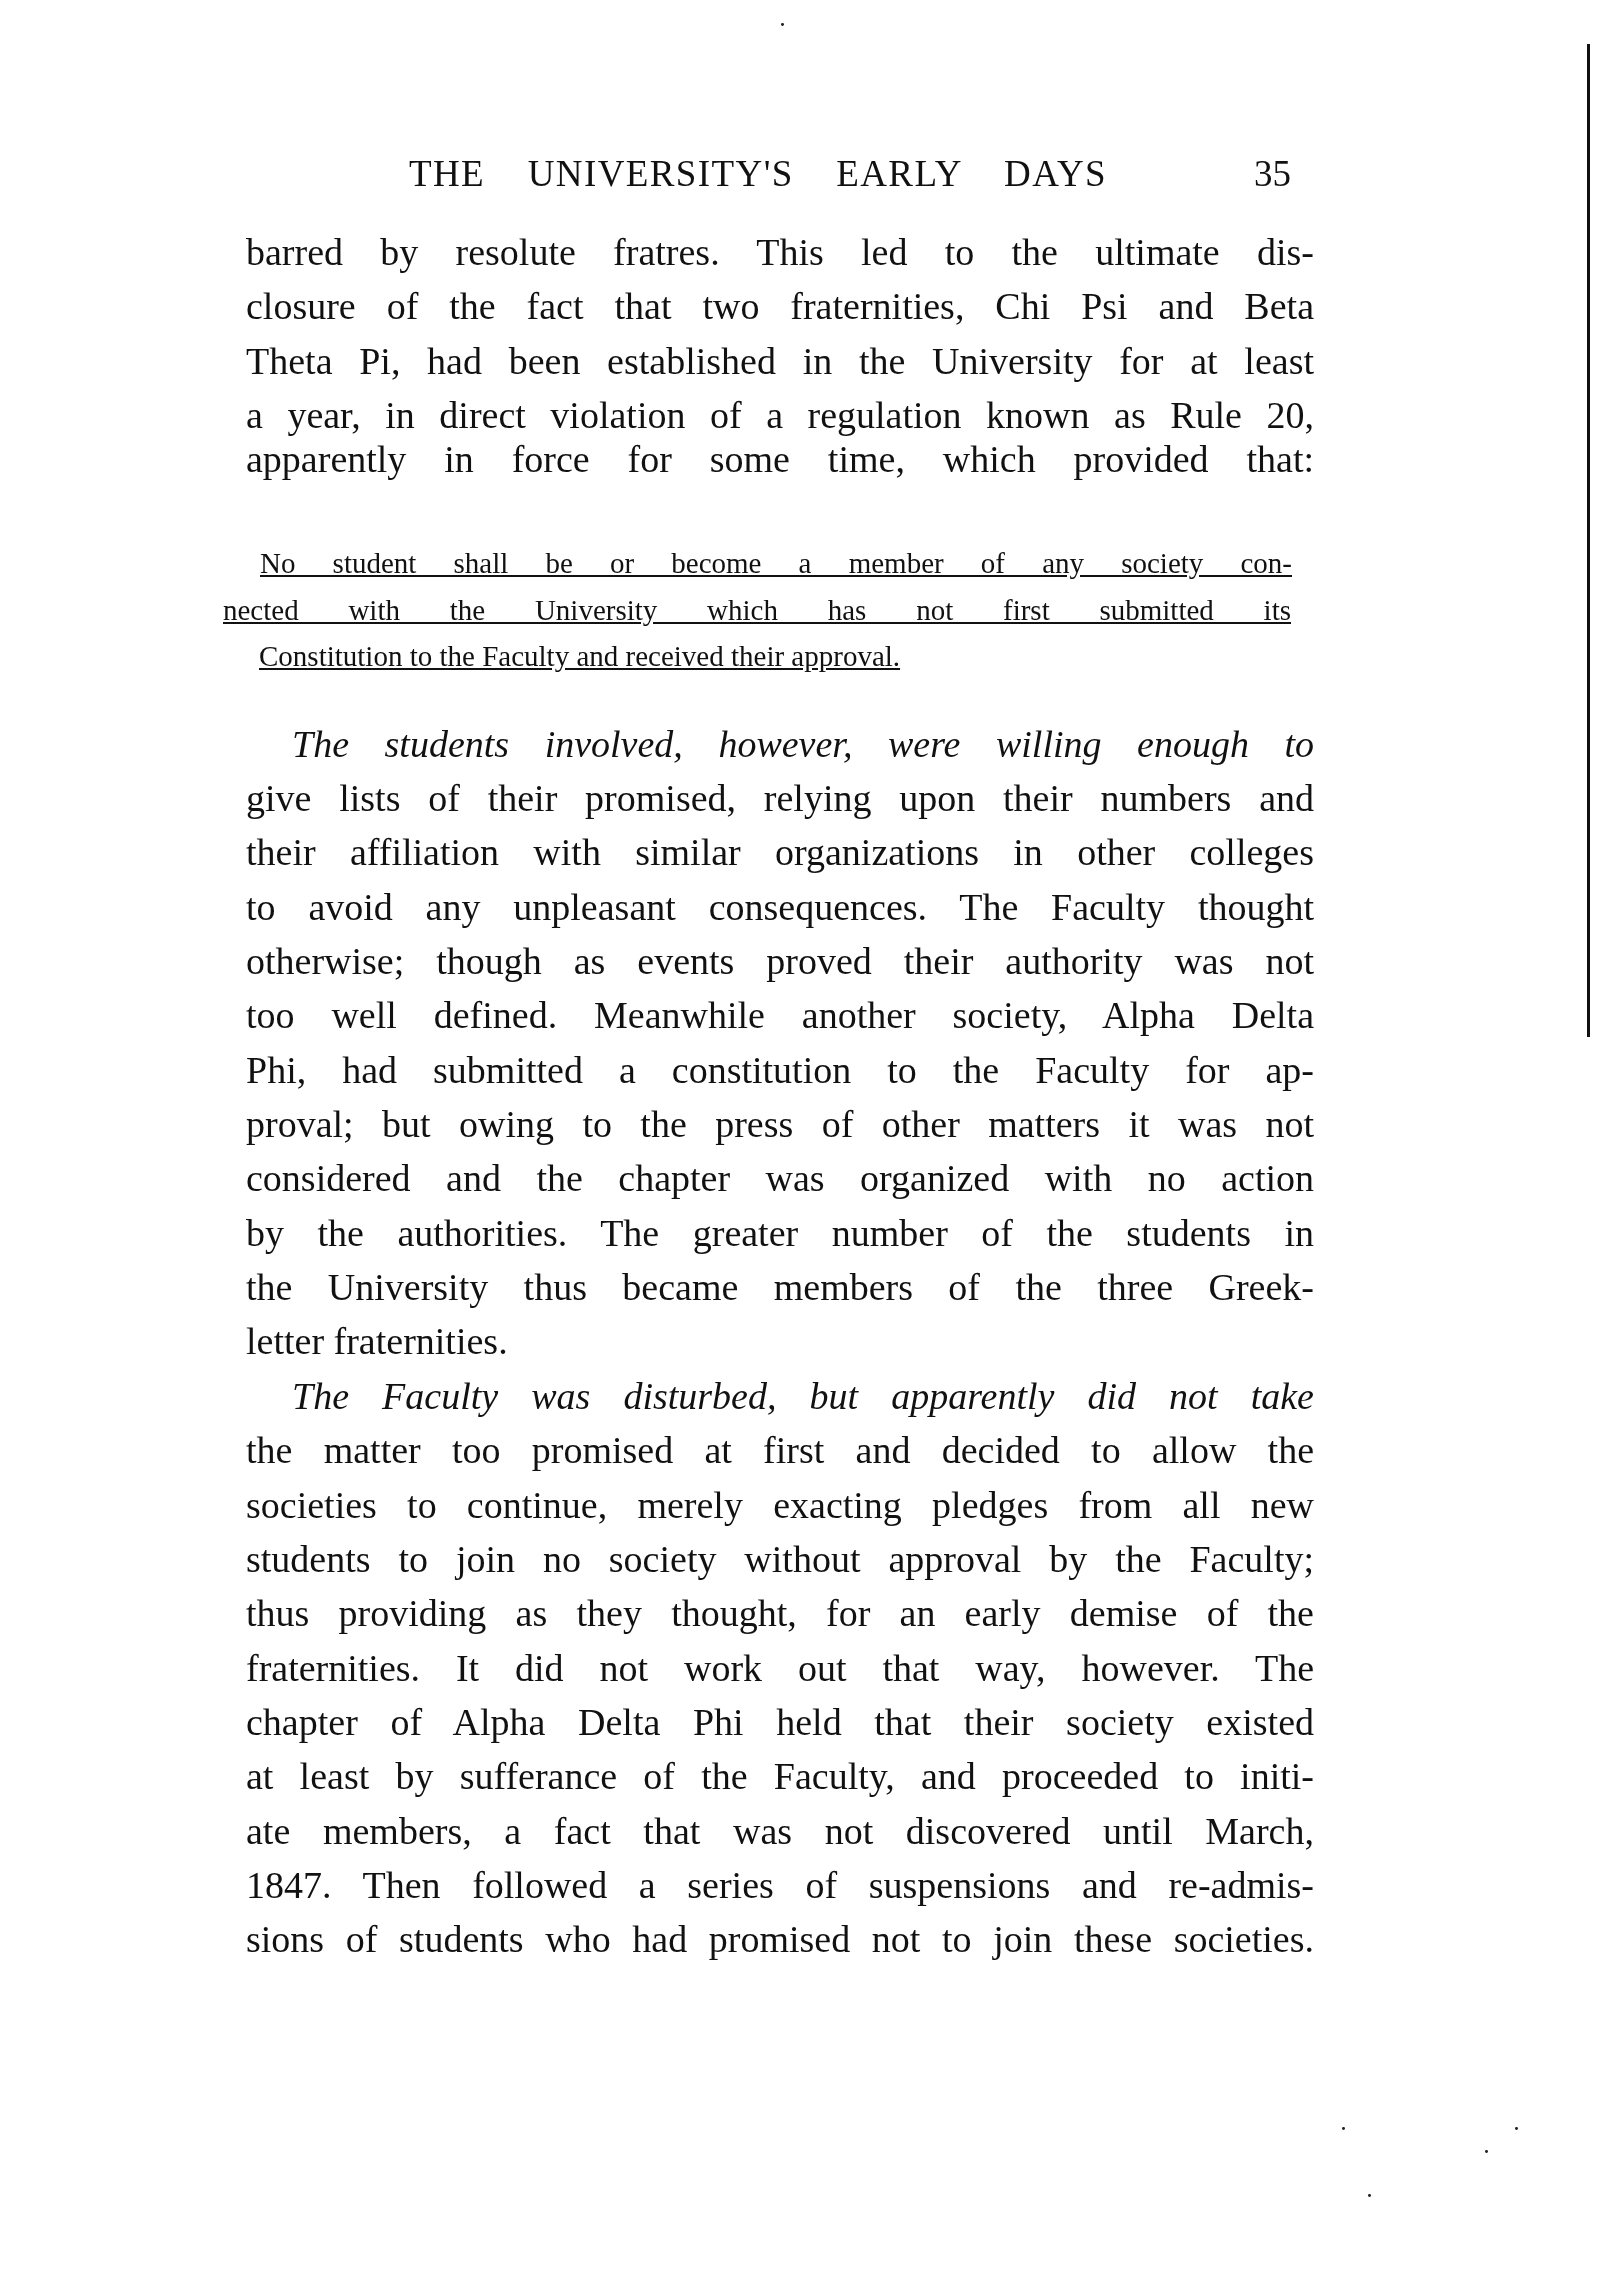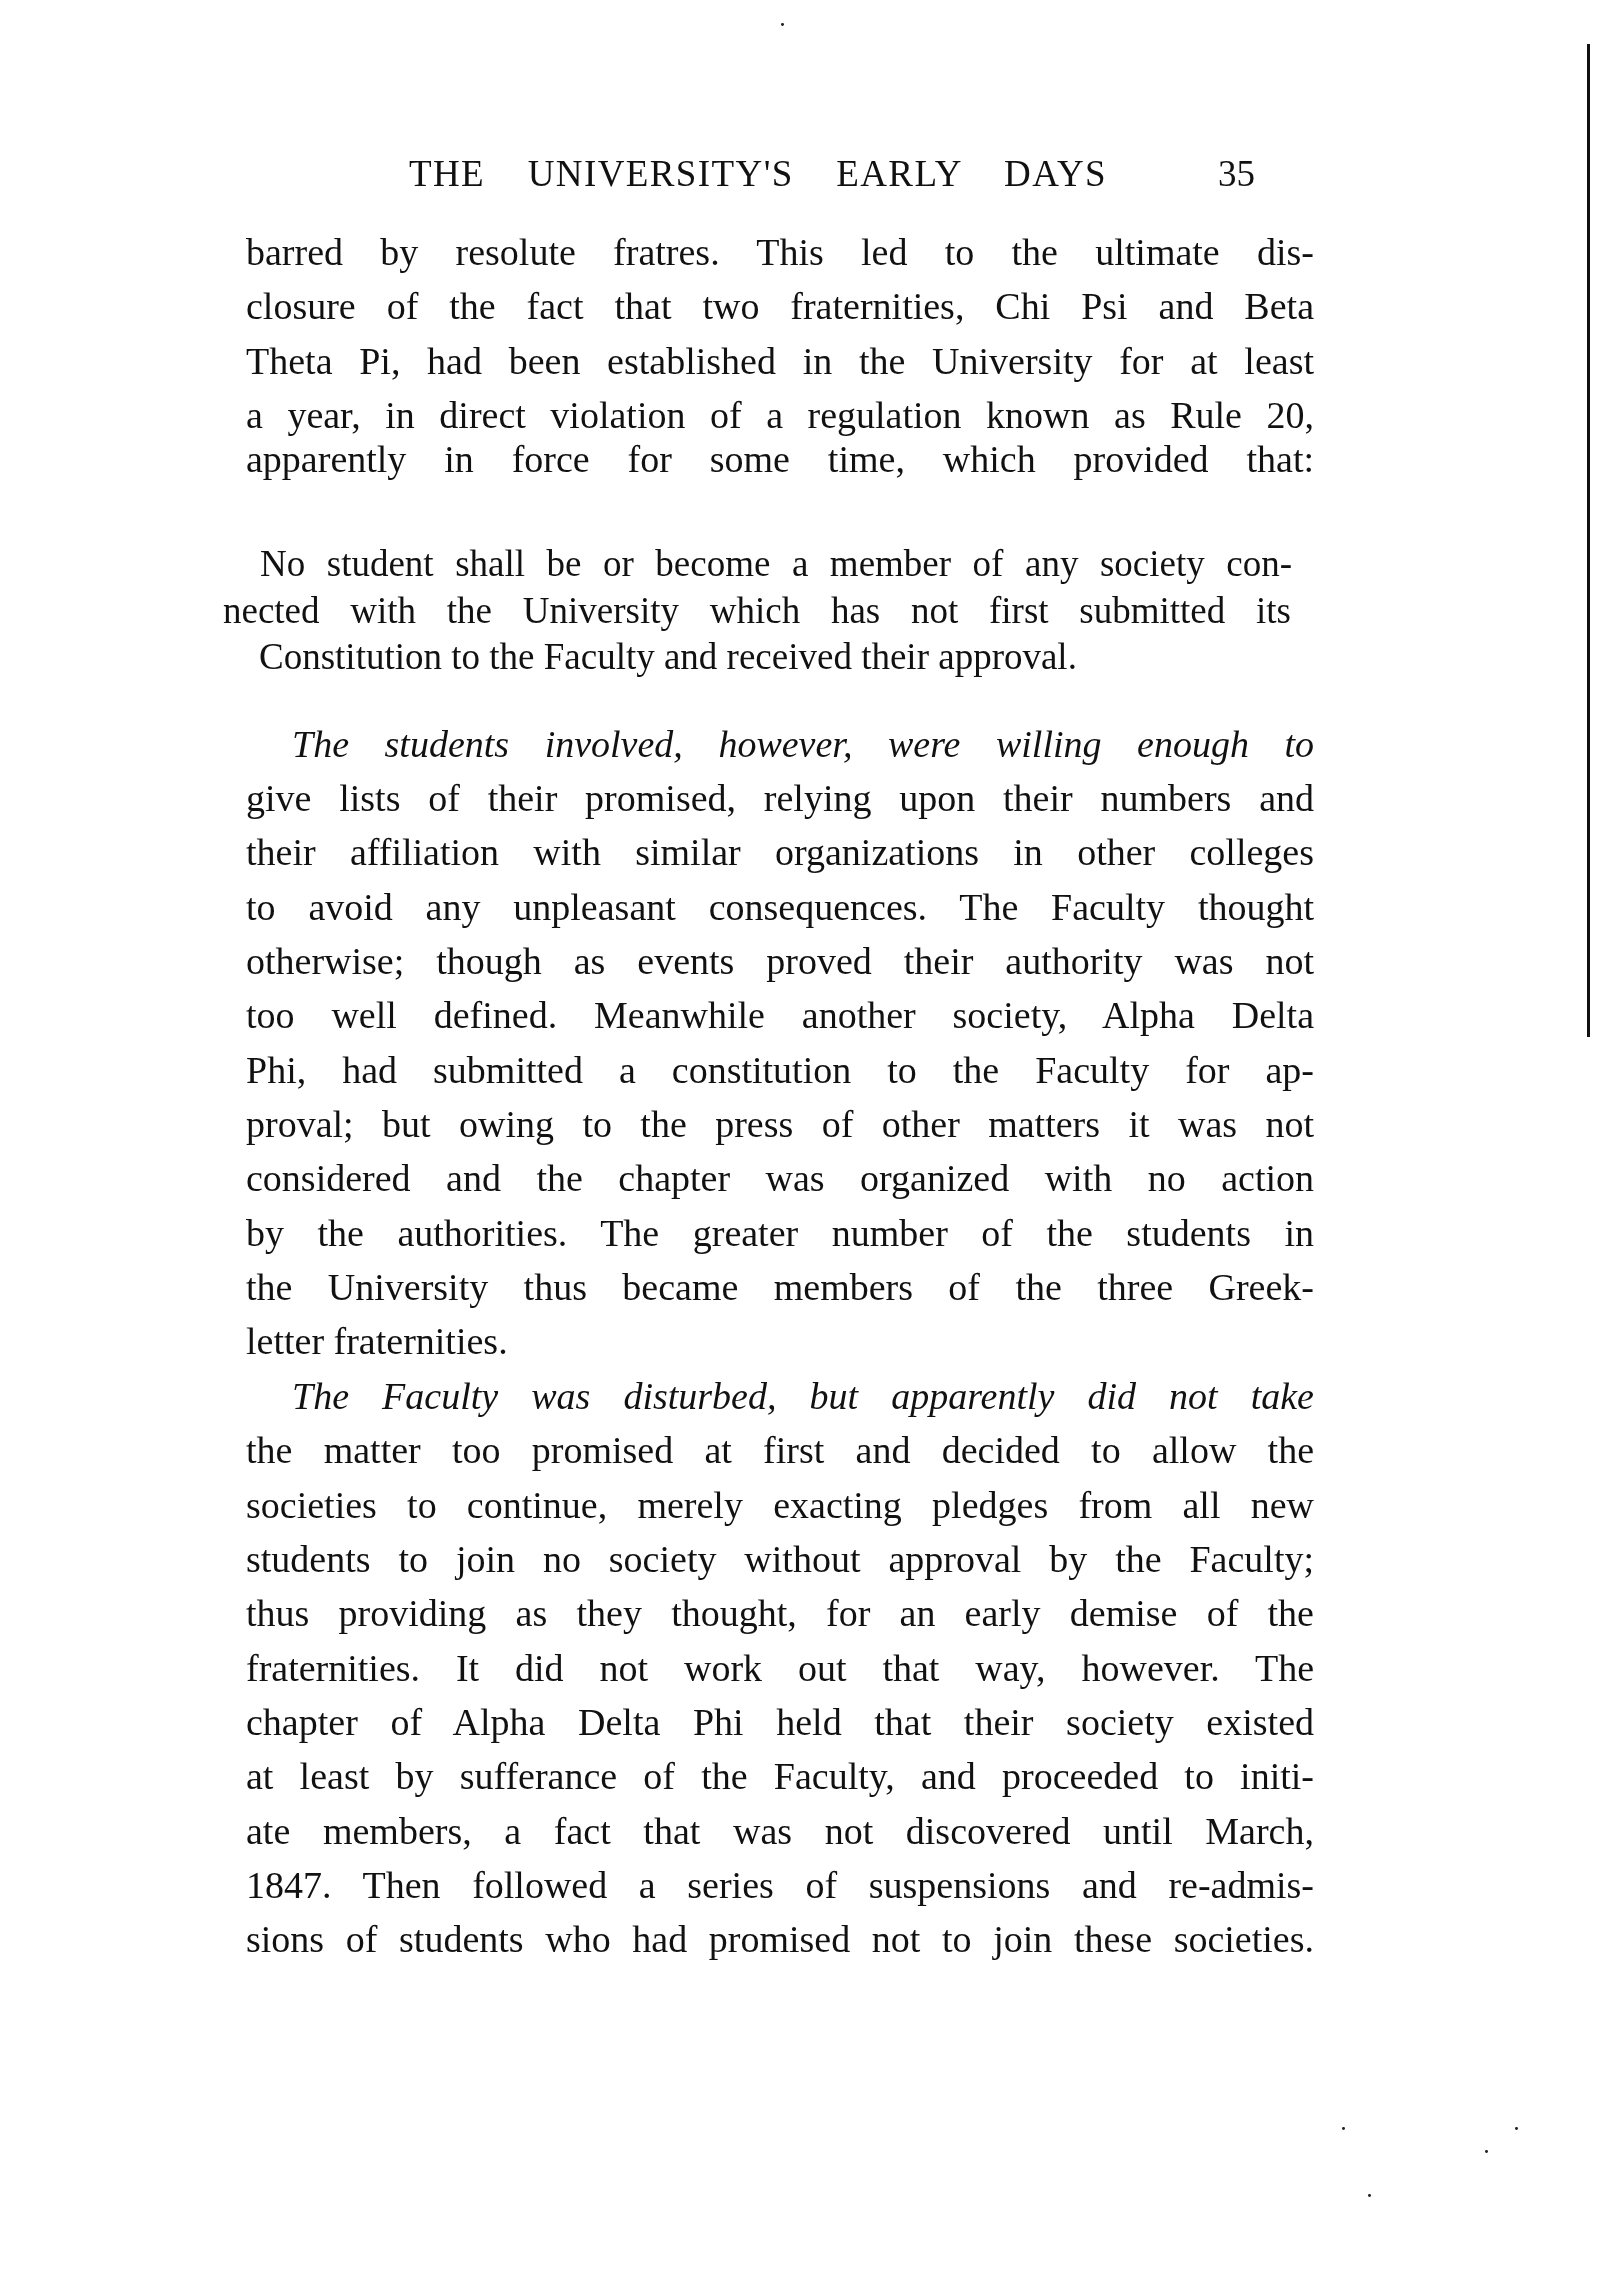--- a/index.html
+++ b/index.html
@@ -4,29 +4,29 @@
 <style>
   html, body { margin: 0; padding: 0; background: #ffffff; }
   body { width: 1617px; height: 2294px; position: relative; overflow: hidden;
          font-family: "Liberation Serif", "DejaVu Serif", serif; color: #111; }
   .page { position: absolute; left: 0; top: 0; width: 1617px; height: 2294px; background: #fff; }
   .edge-line { position: absolute; left: 1587px; top: 44px; width: 2.8px; height: 993px; background: #111; }
   .running-head { position: absolute; left: 409px; top: 150px; width: 698px; height: 47px;
                   font-size: 37px; line-height: 47px; letter-spacing: 1.4px; white-space: nowrap;
                   text-align: justify; text-align-last: justify; }
   .page-number { position: absolute; left: 1218px; top: 150px; width: 73px; height: 47px;
-                 font-size: 37px; line-height: 47px; }
+                 font-size: 37px; line-height: 47px; text-align: right; }
   .line { position: absolute; left: 223px; width: 1068px; height: 54px;
           font-size: 38px; line-height: 54px; white-space: nowrap;
           text-align: justify; text-align-last: justify; margin-left: 23px; }
   .line.last { text-align-last: left; }
   .line.indent { left: 269px; width: 1022px; font-style: italic; }
   .qline { position: absolute; left: 223px; width: 1068px; height: 47px;
-           font-size: 37px; line-height: 47px; white-space: nowrap;
-           text-align: justify; text-align-last: justify; }
+           font-size: 29px; line-height: 47px; white-space: nowrap;
+           text-align: justify; text-align-last: justify; text-decoration: underline; }
   .qline.indent { left: 260px; width: 1032px; }
   .qline.last { text-align-last: left; margin-left: 36px; }
   .speck { position: absolute; width: 2.8px; height: 2.8px; background: #222; border-radius: 50%; }
 </style>
 </head>
 <body>
 
 <div class="page">
 
   <div class="edge-line"></div>

